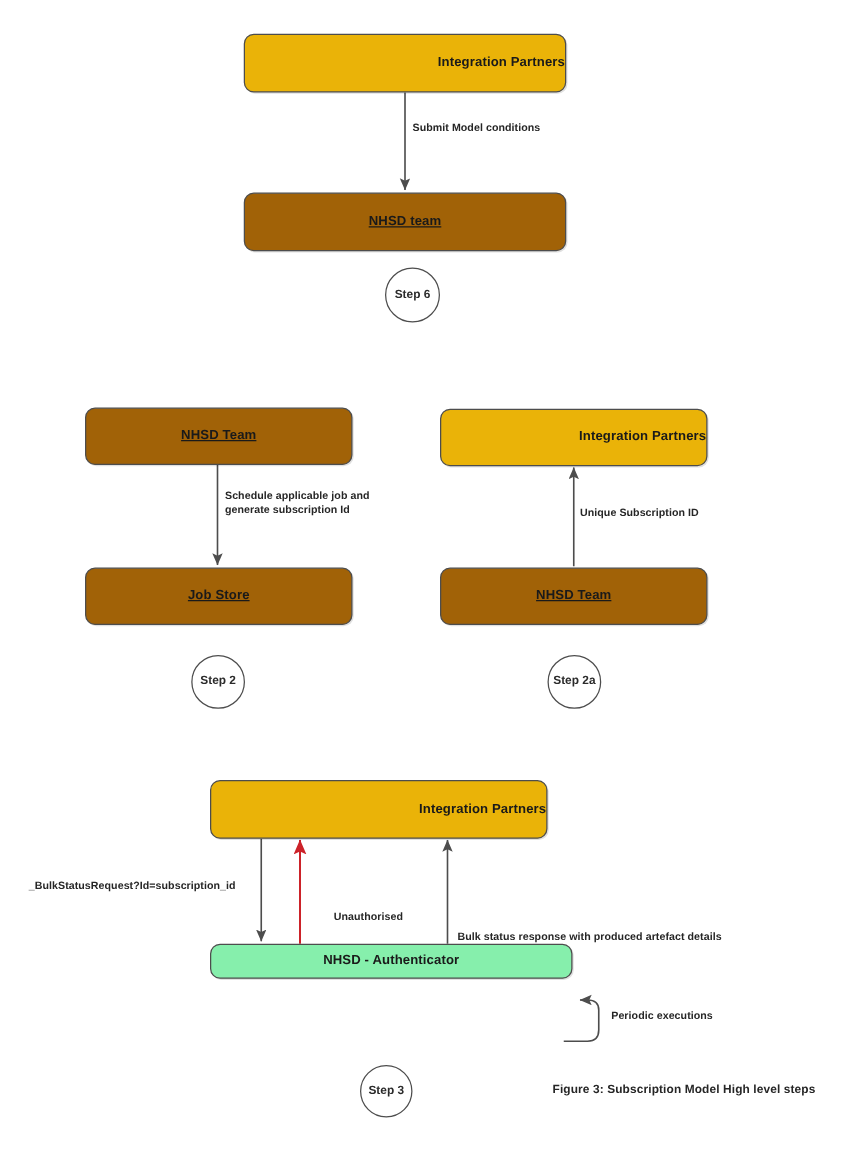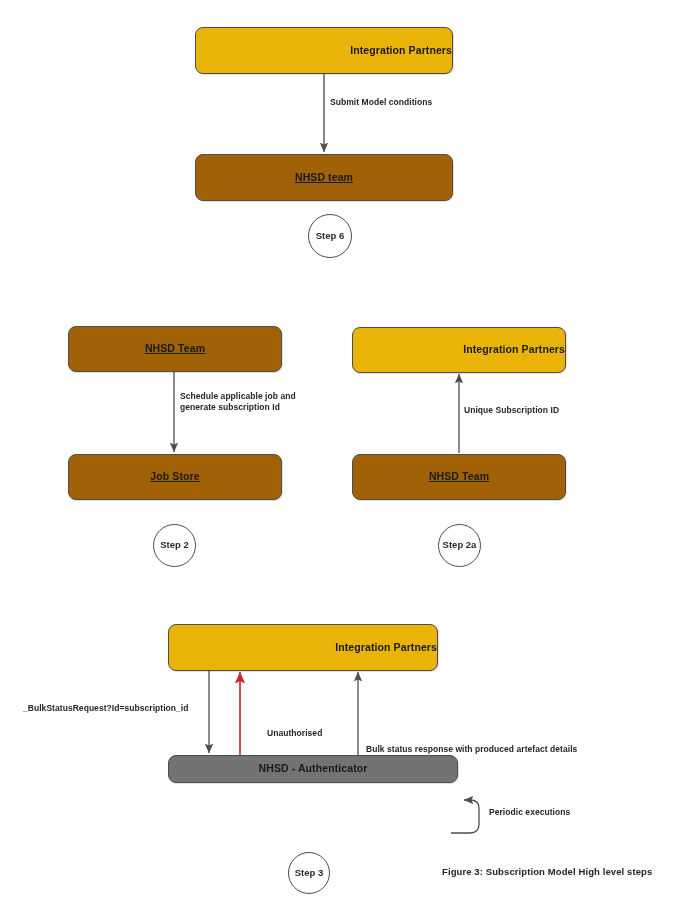--- a/index.html
+++ b/index.html
@@ -31,21 +31,21 @@
     justify-content: center;
     font-size: 10.5px;
     font-weight: bold;
     letter-spacing: 0.1px;
     text-align: center;
     line-height: 1.25;
     box-shadow: 1px 1px 0 rgba(0,0,0,0.12);
   }
   .node.green { background: #eab308; justify-content: flex-end; }
   .node.orange-light { background: #a16207; text-decoration: underline; }
-  .node.orange-strong { background: #737373; justify-content: center; }
+  .node.orange-strong { background: #86efac; justify-content: center; }
 
   .step-circle {
     position: absolute;
     box-sizing: border-box;
     border: 1.5px solid #4d4d4d;
     border-radius: 50%;
     background: #ffffff;
     display: flex;
     align-items: center;
     justify-content: center;

